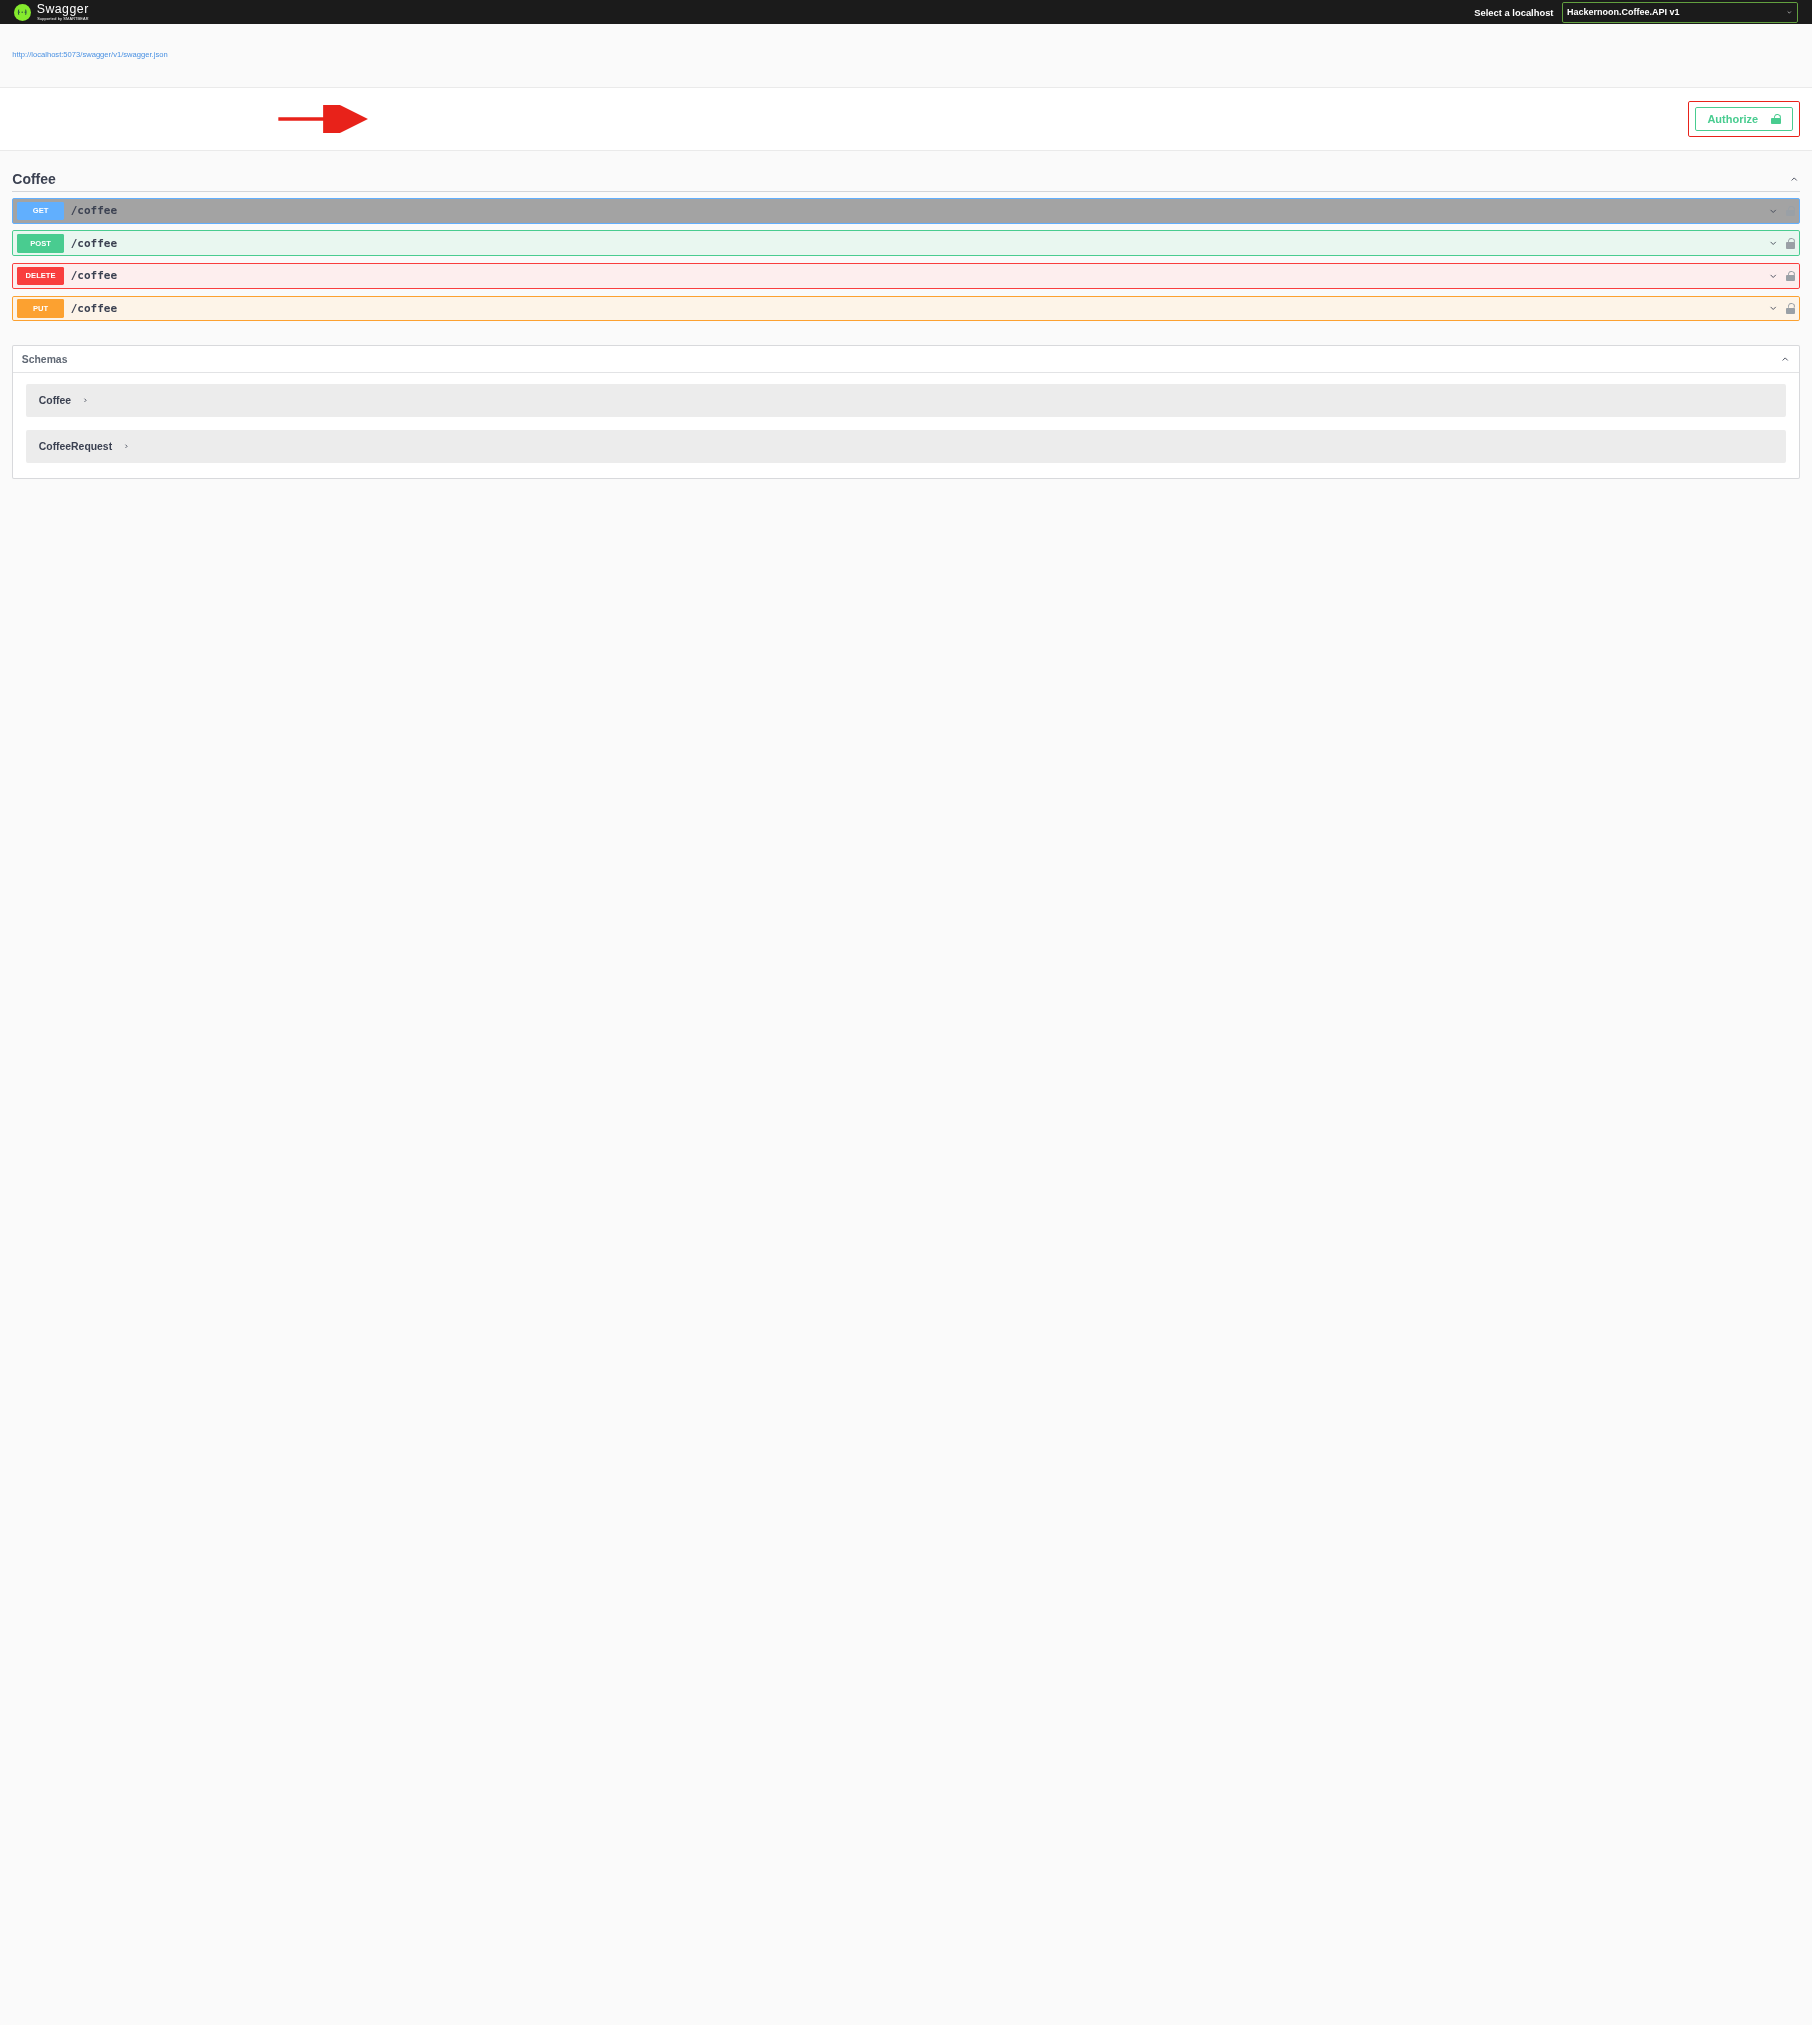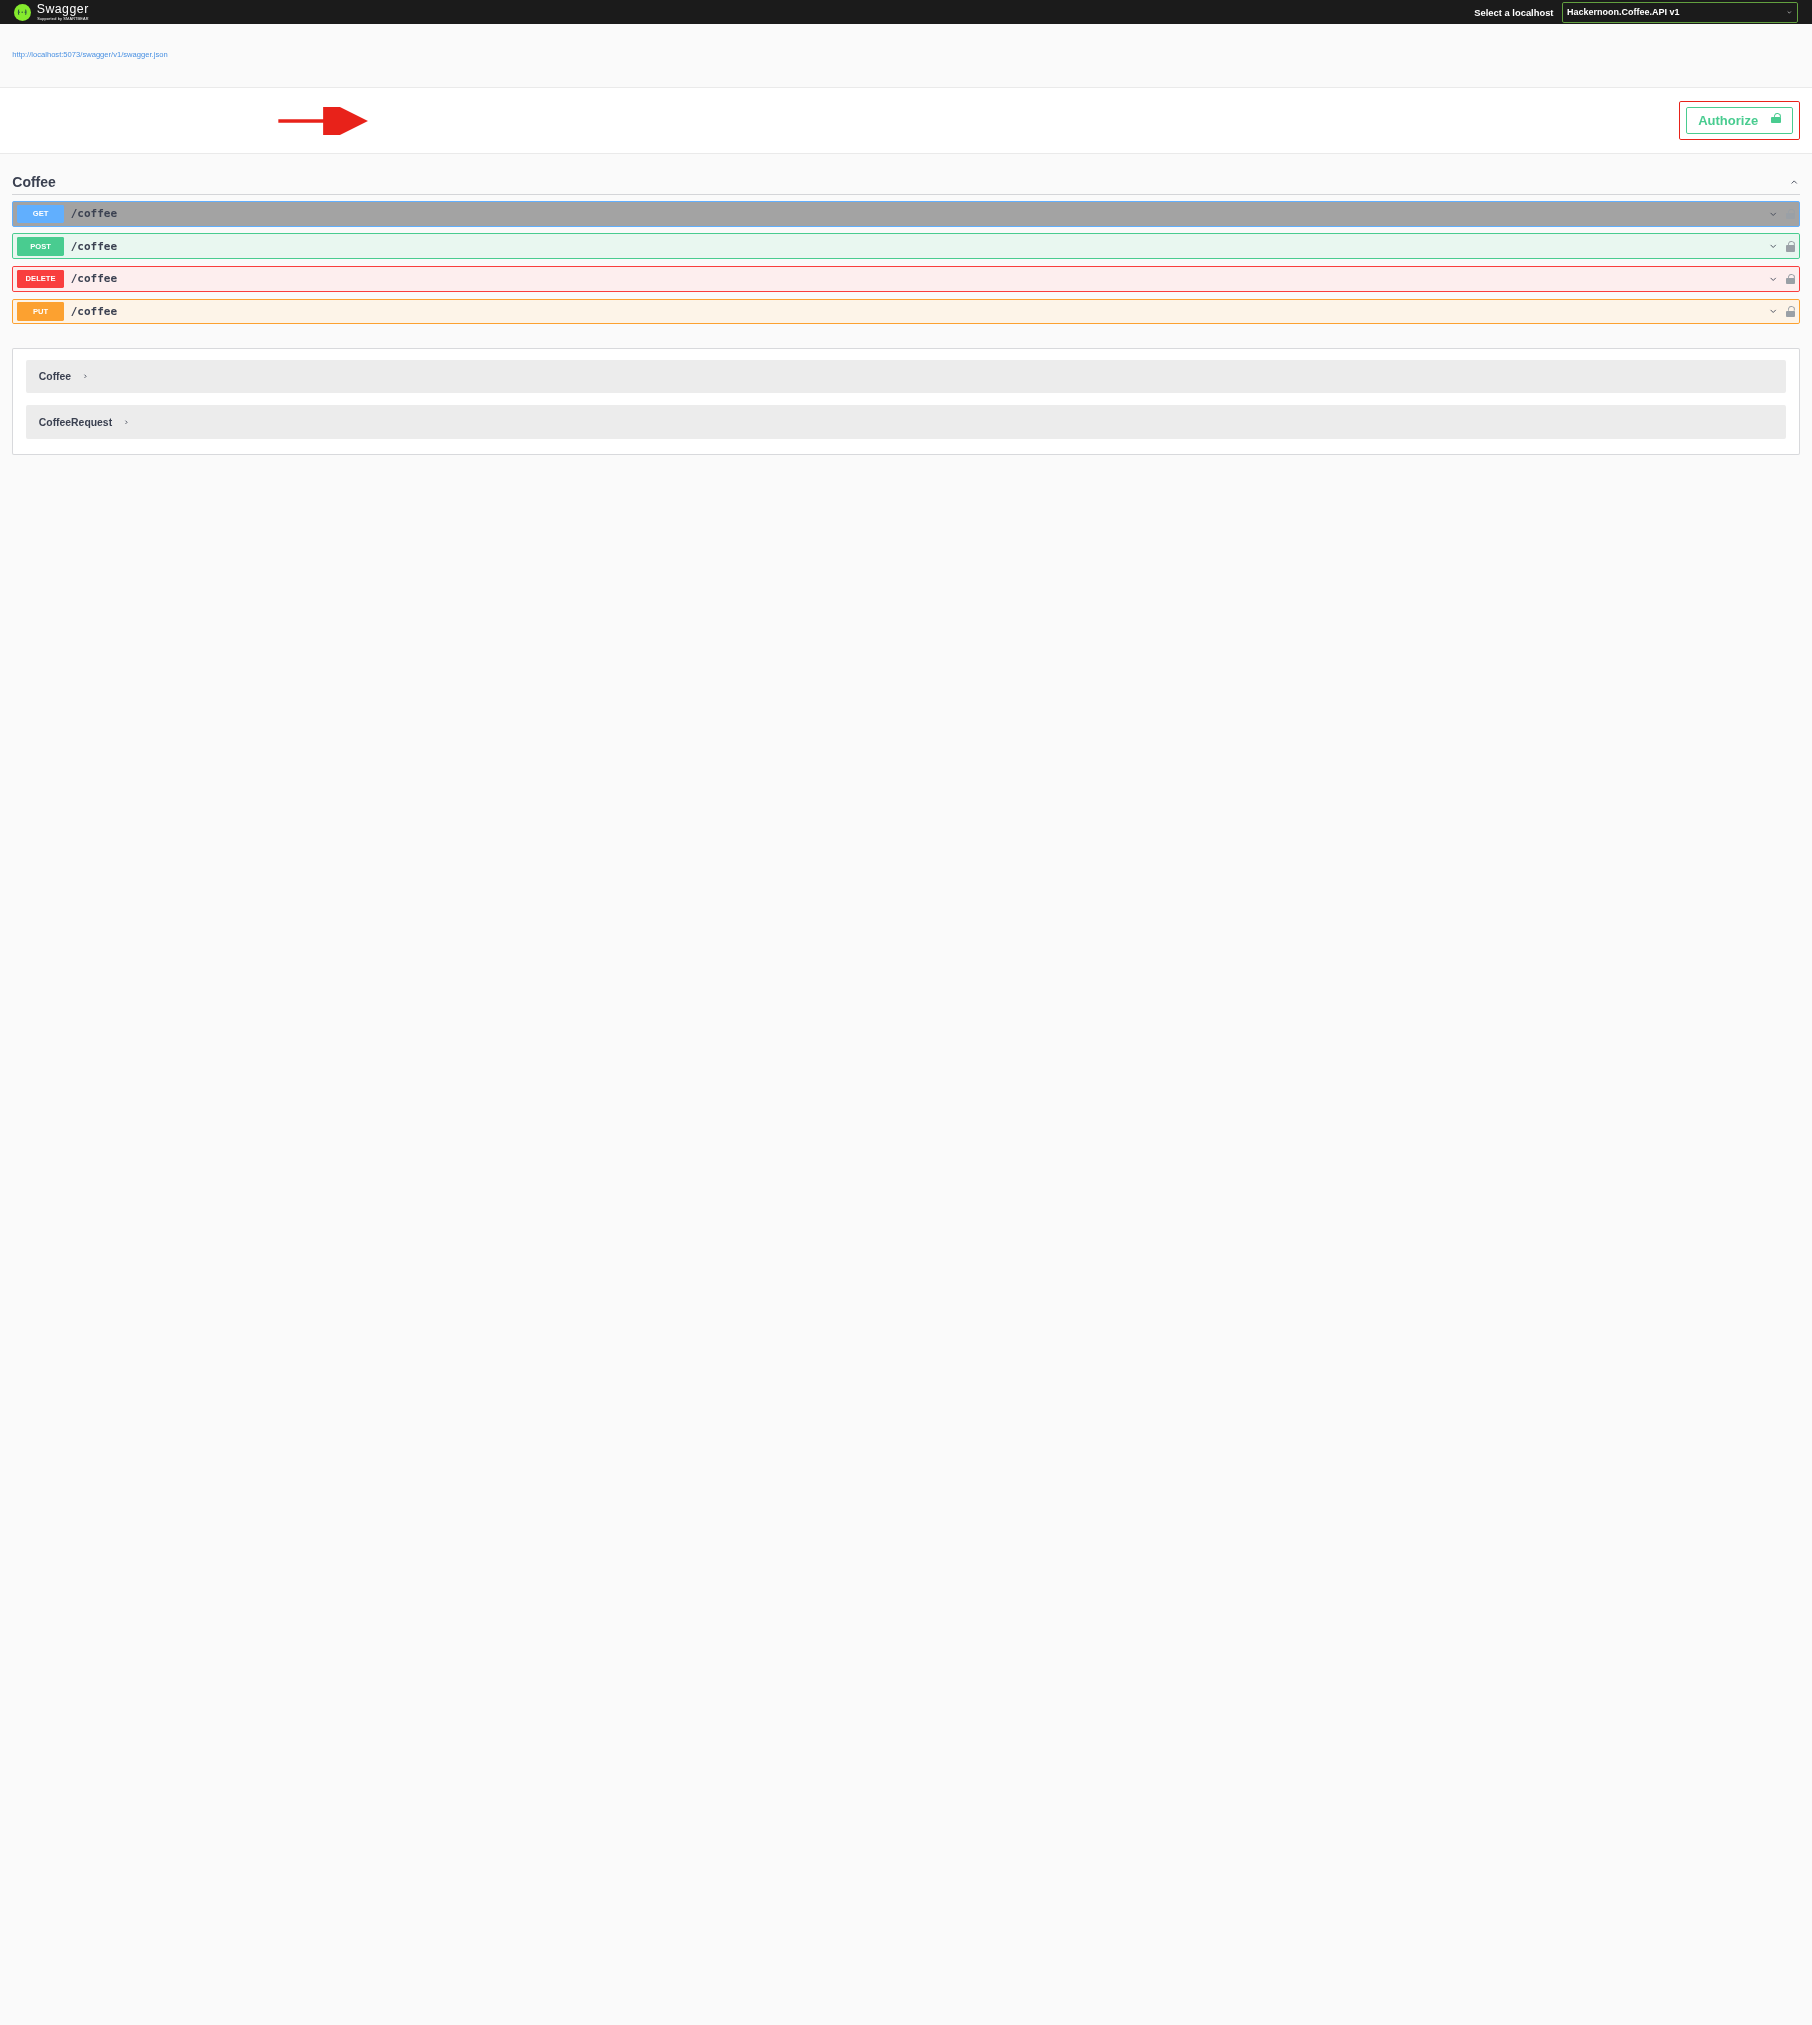--- a/index.html
+++ b/index.html
@@ -127,27 +127,27 @@
     position: relative;
   }
   .red-highlight {
     border: 1.9px solid #e8221a;
     border-radius: 1.9px;
     padding: 5.7px;
     display: inline-block;
   }
   .authorize-btn {
     display: flex;
-    align-items: flex-start;
+    align-items: center;
     gap: 13.2px;
     border: 0.9px solid #49cc90;
     background: transparent;
     color: #49cc90;
     font-weight: 700;
-    font-size: 13px;
+    font-size: 11px;
     padding: 4.7px 11.3px;
     border-radius: 1.9px;
     cursor: pointer;
   }
   .lock {
     width: 9.4px; height: 10.4px; position: relative;
   }
   .lock::before {
     content:"";
     position:absolute;
@@ -357,20 +357,26 @@
         <svg class="chev-icon" viewBox="0 0 24 24" fill="none" stroke="#3b4151" stroke-width="2">
             <polyline points="6 9 12 15 18 9"></polyline>
           </svg>
         <span class="lock open op-lock"></span>
       </span>
     </div>
   </div>
 </div>
 
 <div class="schemas-wrap">
+  <div class="schemas-header">
+    <span class="schemas-title">Schemas</span>
+    <svg class="chev-icon" viewBox="0 0 24 24" fill="none" stroke="#3b4151" stroke-width="2">
+        <polyline points="6 15 12 9 18 15"></polyline>
+      </svg>
+  </div>
   <div class="schemas-body">
     <div class="schema-item">
       <span class="schema-name">Coffee</span>
       <svg class="schema-chev" viewBox="0 0 24 24" fill="none" stroke="currentColor" stroke-width="3">
           <polyline points="9 6 15 12 9 18"></polyline>
         </svg>
     </div>
     <div class="schema-item">
       <span class="schema-name">CoffeeRequest</span>
       <svg class="schema-chev" viewBox="0 0 24 24" fill="none" stroke="currentColor" stroke-width="3">

